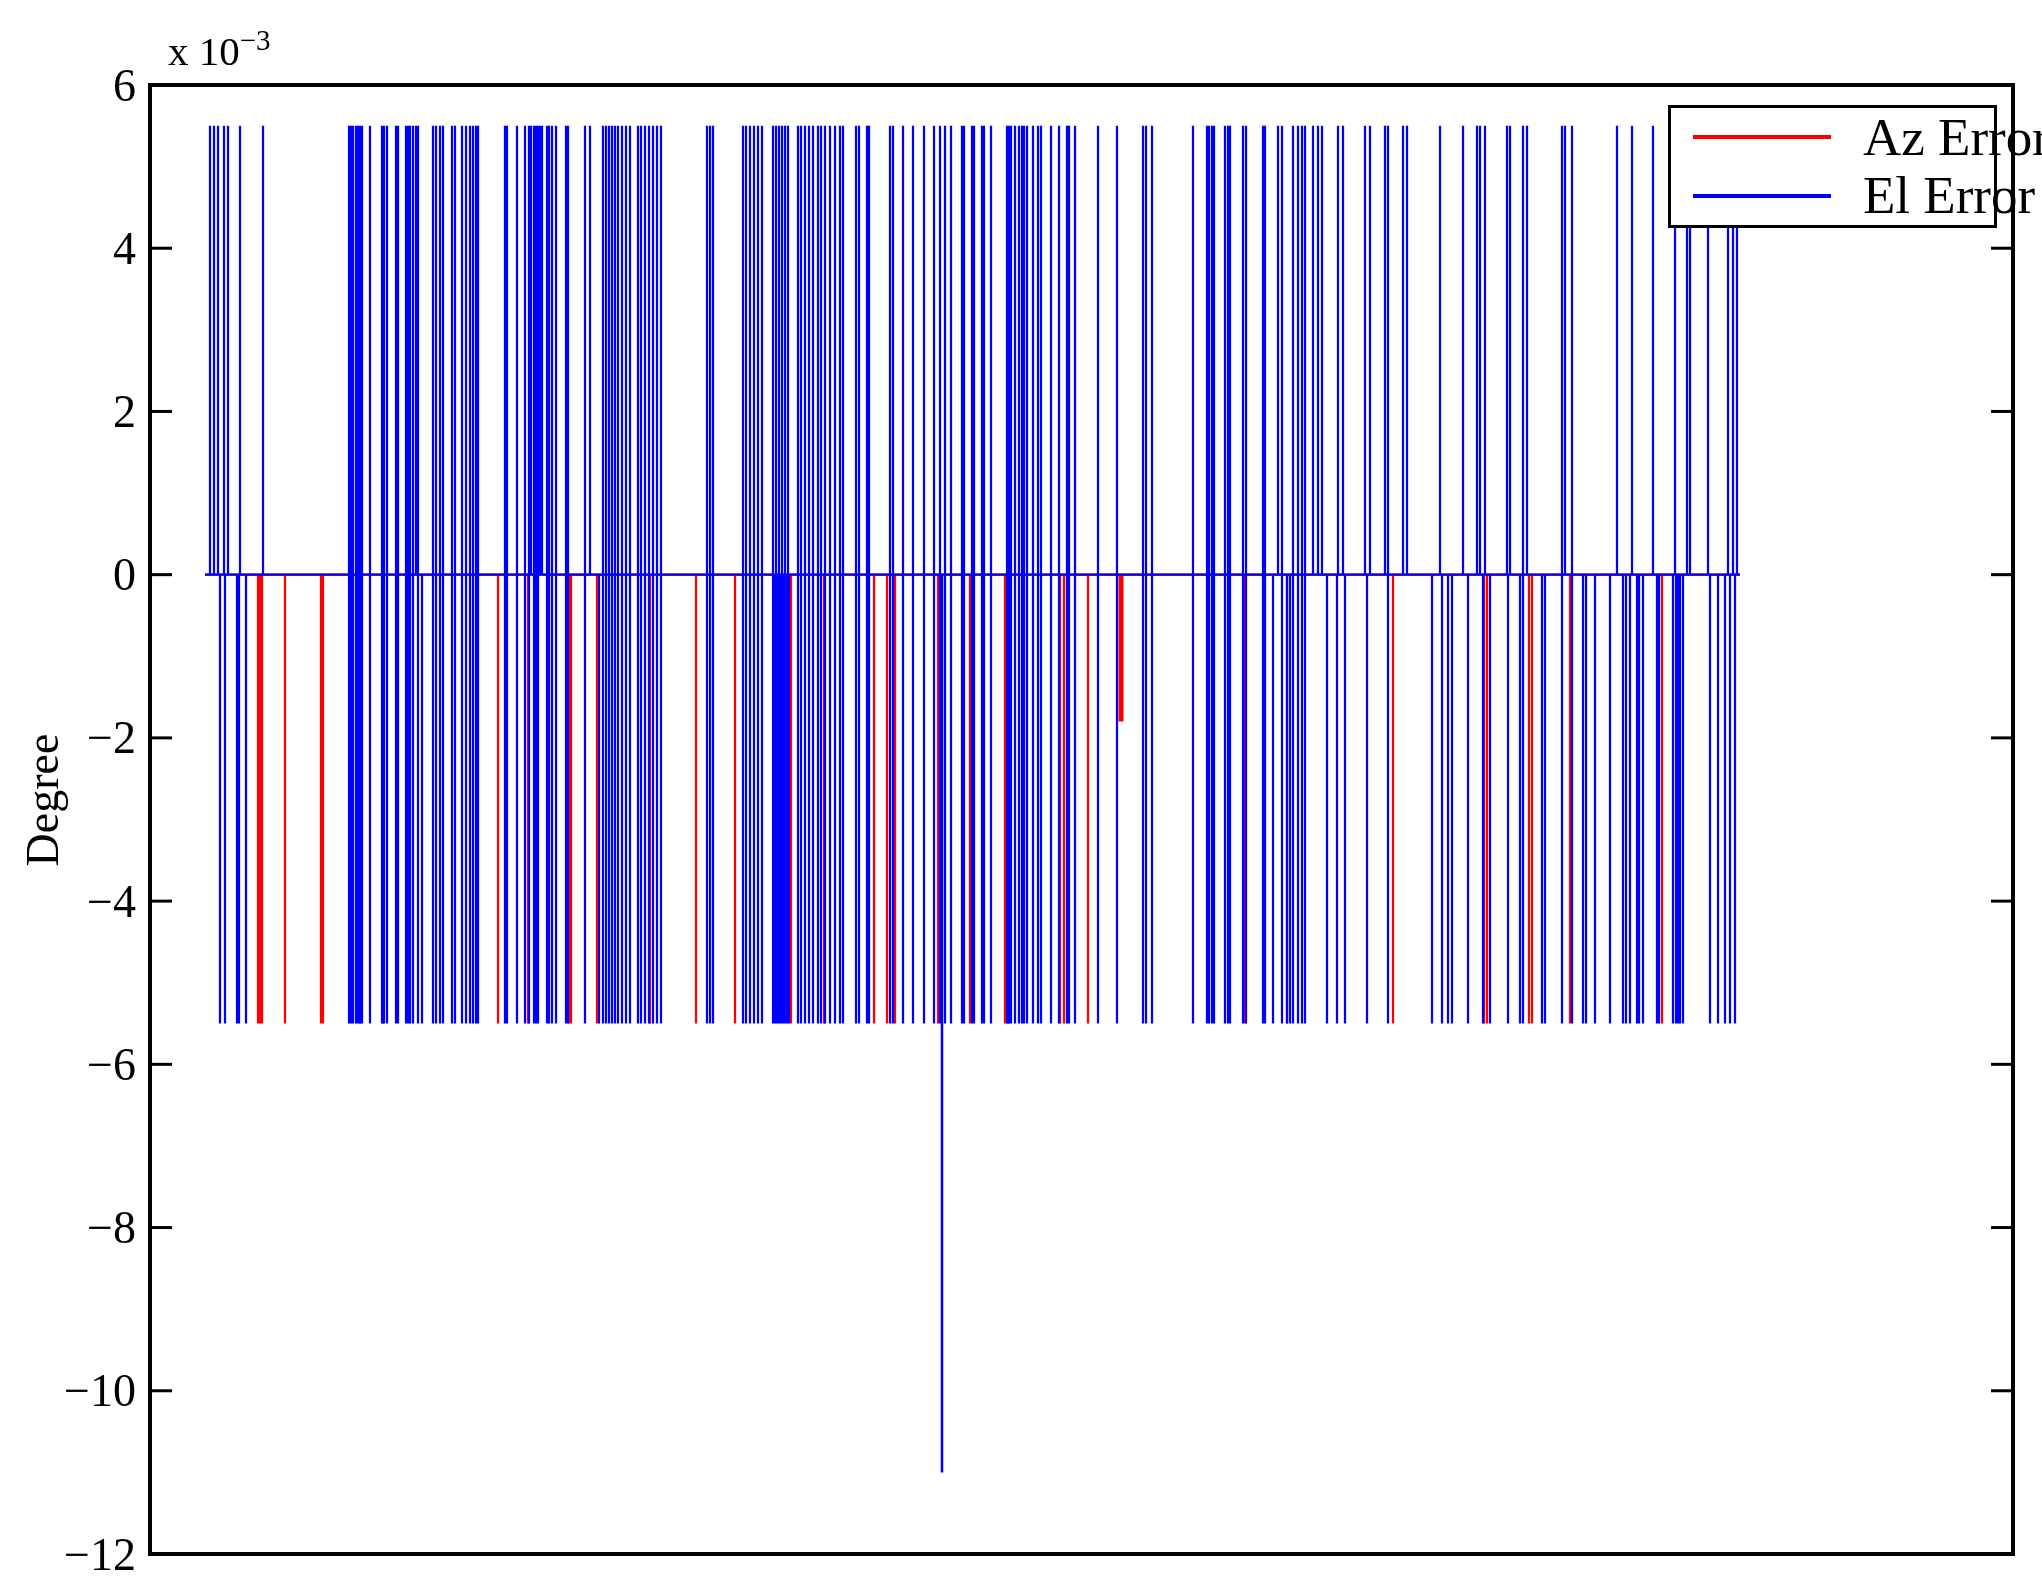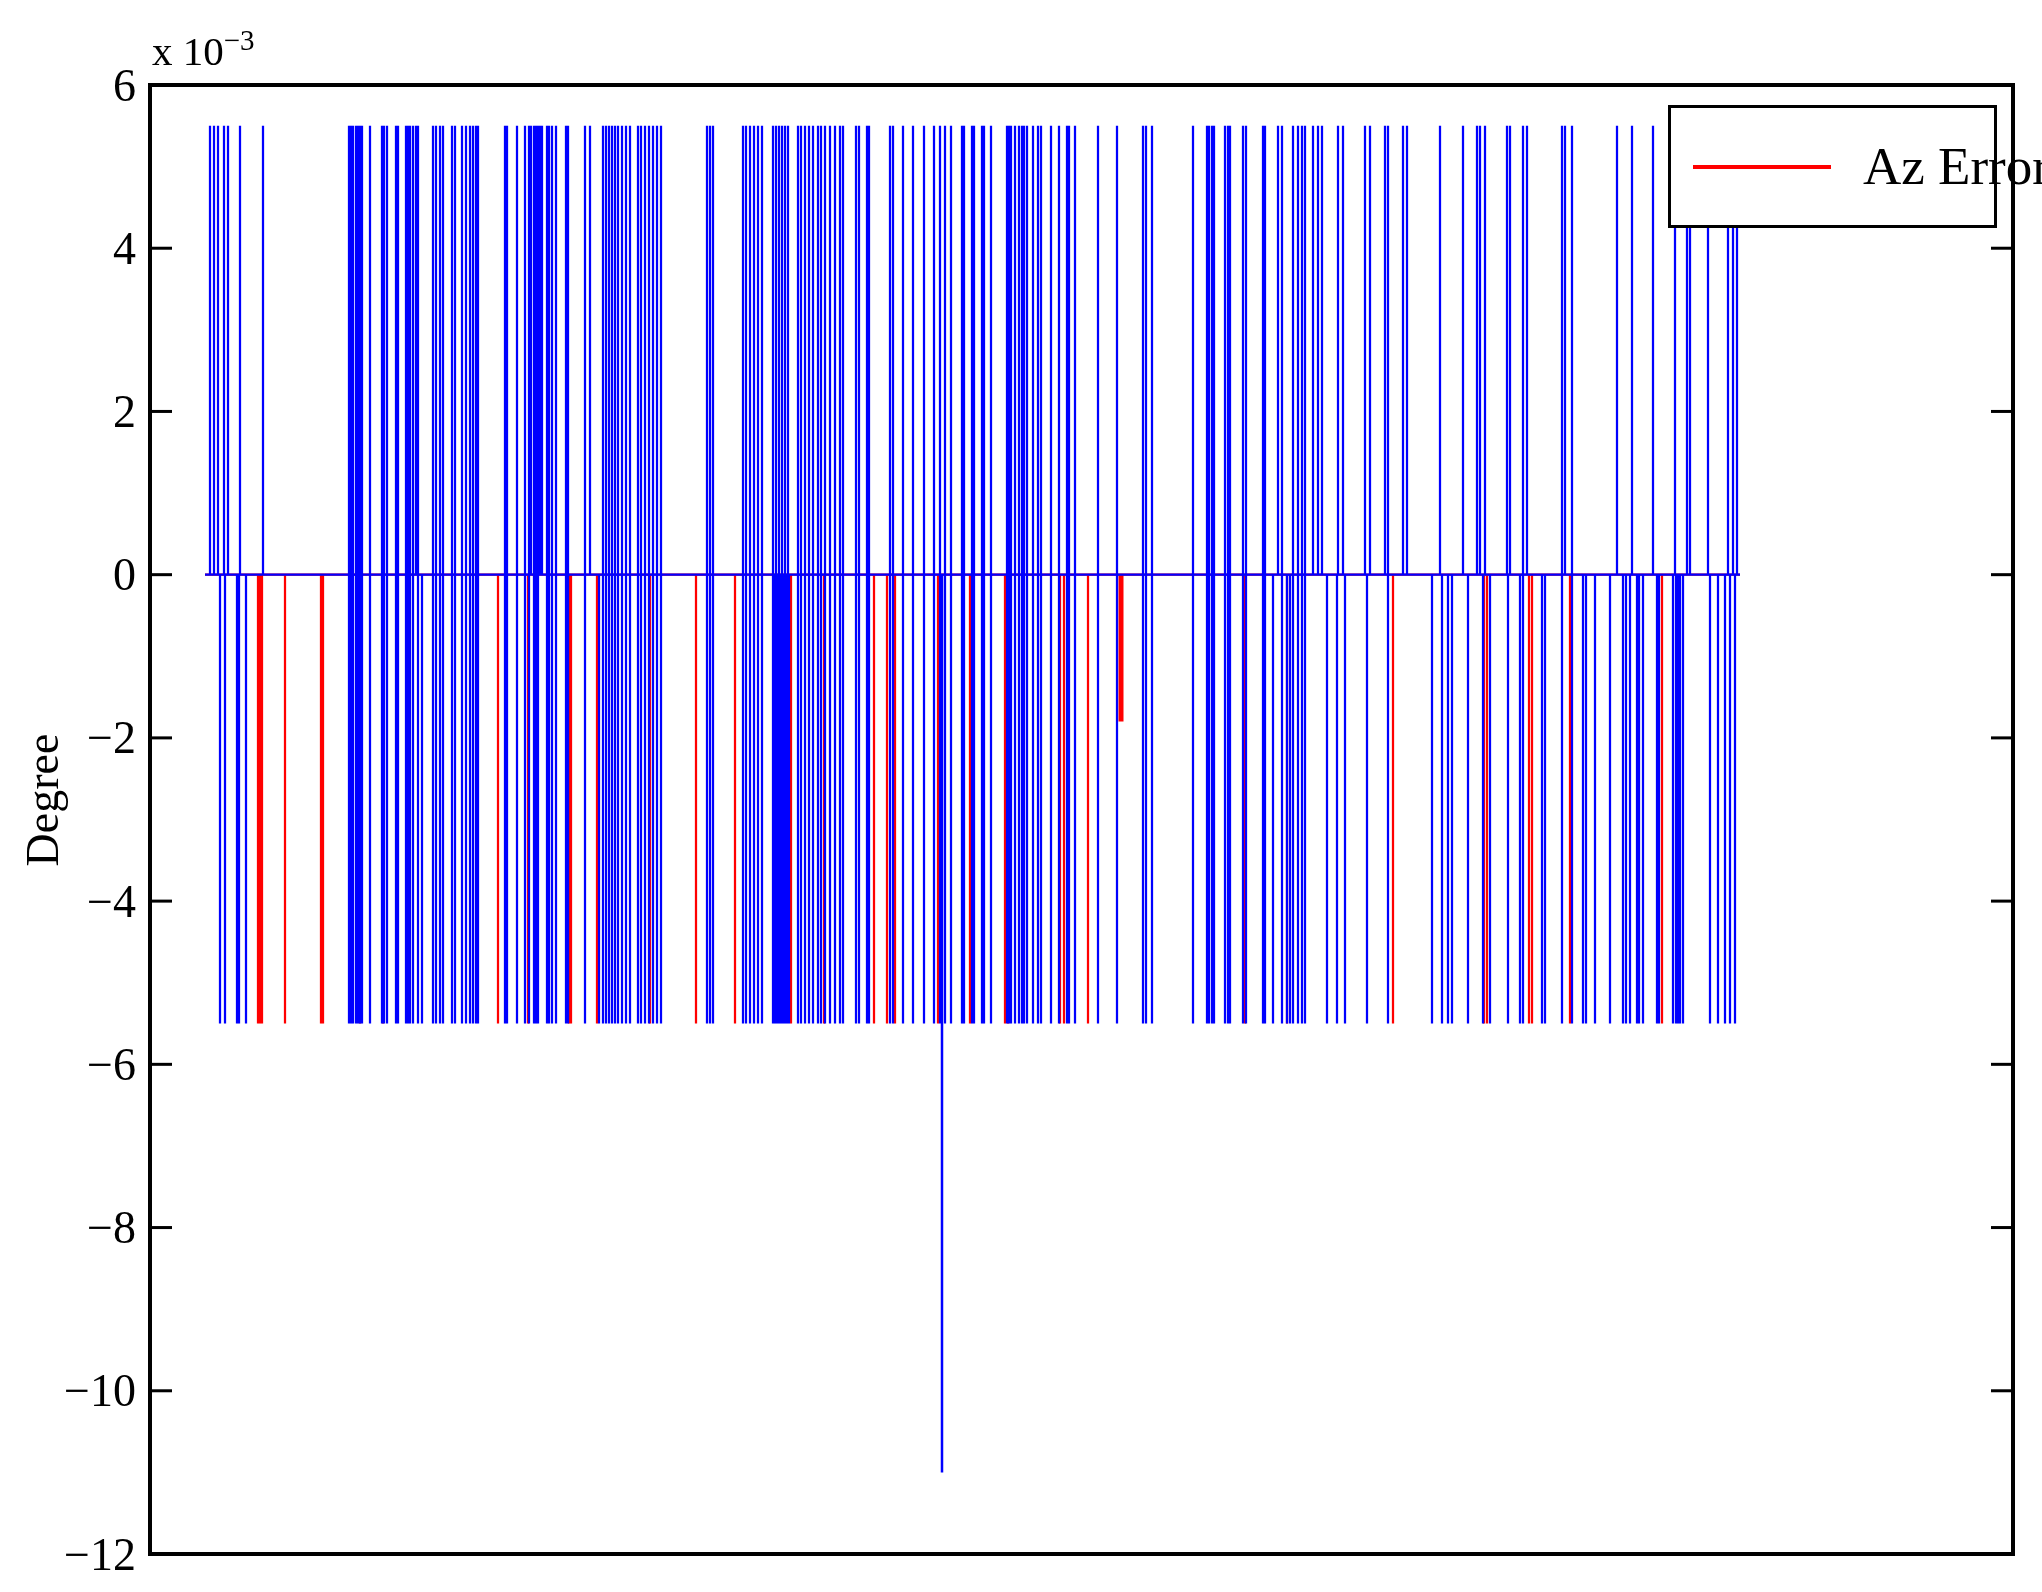--- a/index.html
+++ b/index.html
@@ -2,21 +2,21 @@
 <html><head>
 <meta charset="utf-8">
 <style>
   html,body{margin:0;padding:0;background:#ffffff;}
   body{width:2042px;height:1592px;position:relative;overflow:hidden;
        font-family:"Liberation Serif","DejaVu Serif",serif;color:#000;}
   .figure{position:absolute;inset:0;}
   #chart-svg{position:absolute;left:0;top:0;}
   .chart-title{position:absolute;left:150px;top:8px;width:1863px;text-align:center;
                font-size:46px;white-space:nowrap;}
-  .y-multiplier{position:absolute;left:152px;top:24px;font-size:41px;text-align:center;}
+  .y-multiplier{position:absolute;left:168px;top:24px;font-size:41px;text-align:center;}
   .y-multiplier sup{font-size:29px;vertical-align:super;}
   .y-label{position:absolute;left:42px;top:800px;font-size:46px;white-space:nowrap;
            transform:translate(-50%,-50%) rotate(-90deg);}
   .legend{position:absolute;left:1668px;top:105px;width:329px;height:123px;
           border:3px solid #000;background:#fff;box-sizing:border-box;
           display:flex;flex-direction:column;justify-content:space-evenly;}
   .legend-row{display:flex;align-items:center;height:50%;}
   .legend-swatch{width:138px;height:4px;margin-left:22px;flex:0 0 auto;}
   .legend-label{font-size:53px;margin-left:32px;white-space:nowrap;line-height:1;}
 </style>
@@ -505,15 +505,19 @@
 
   <div class="y-multiplier"><span>x 10</span><sup>−3</sup></div>
 
   <div class="y-label">Degree</div>
 
   <div class="legend">
     <div class="legend-row">
       <div class="legend-swatch" style="background: rgb(255, 0, 0);"></div>
       <div class="legend-label">Az Error</div>
     </div>
+    <div class="legend-row">
+      <div class="legend-swatch" style="background: rgb(0, 0, 255);"></div>
+      <div class="legend-label">El Error</div>
+    </div>
   </div>
 
 </div>
 
 </body></html>

